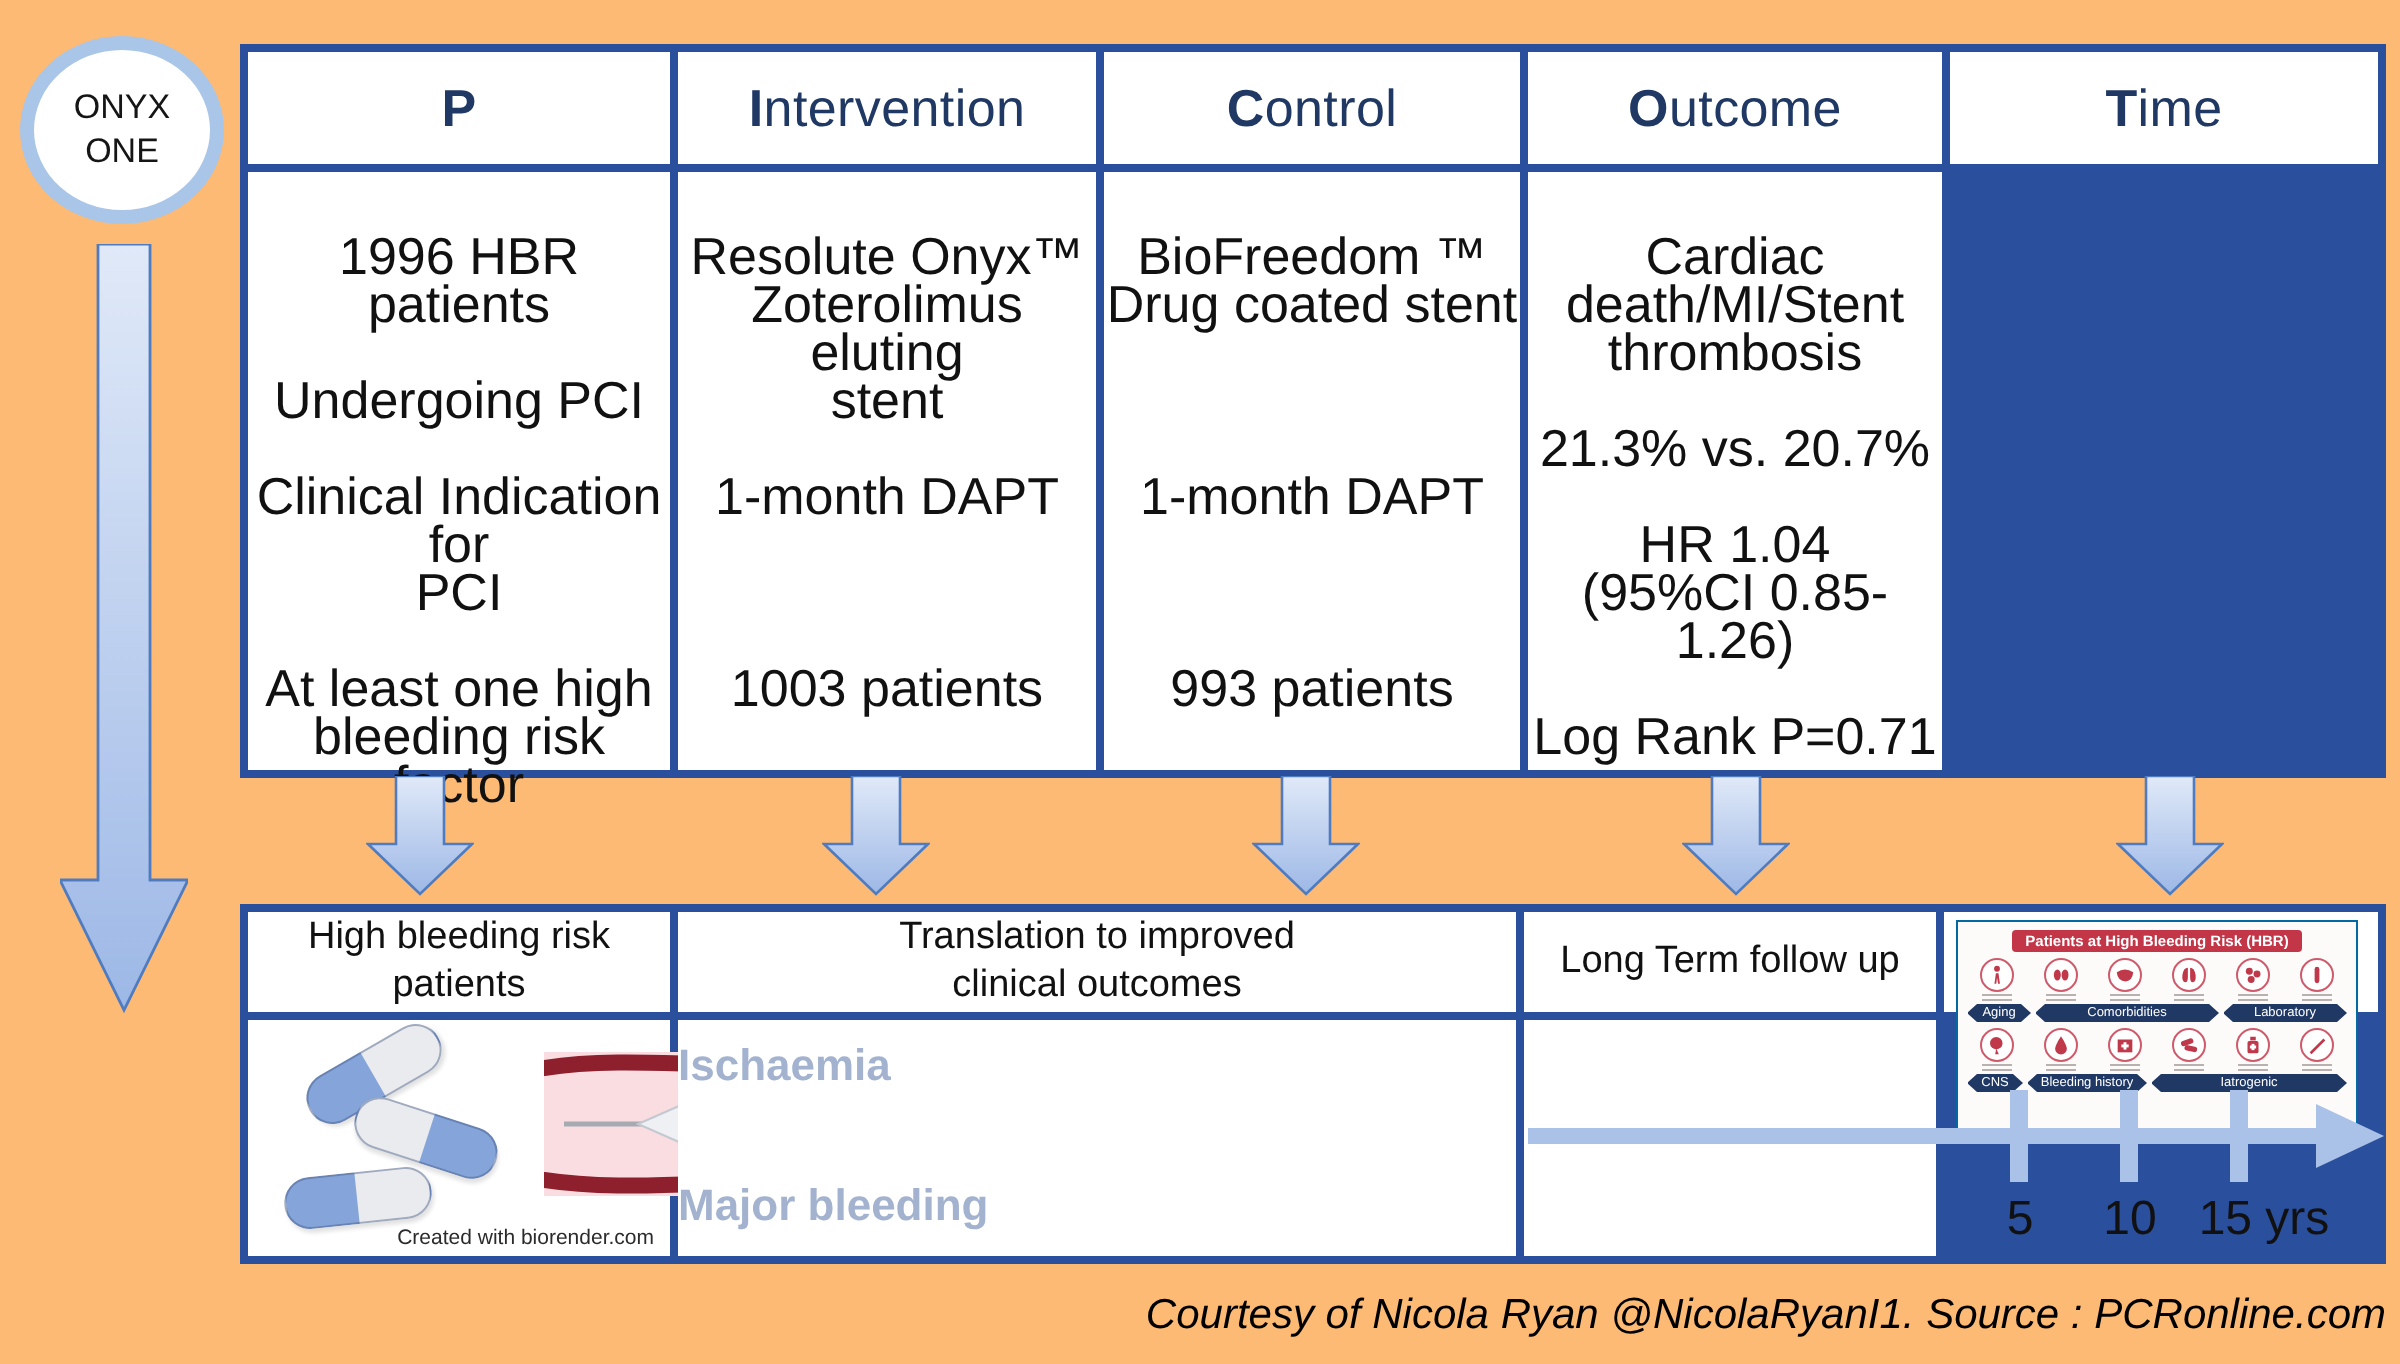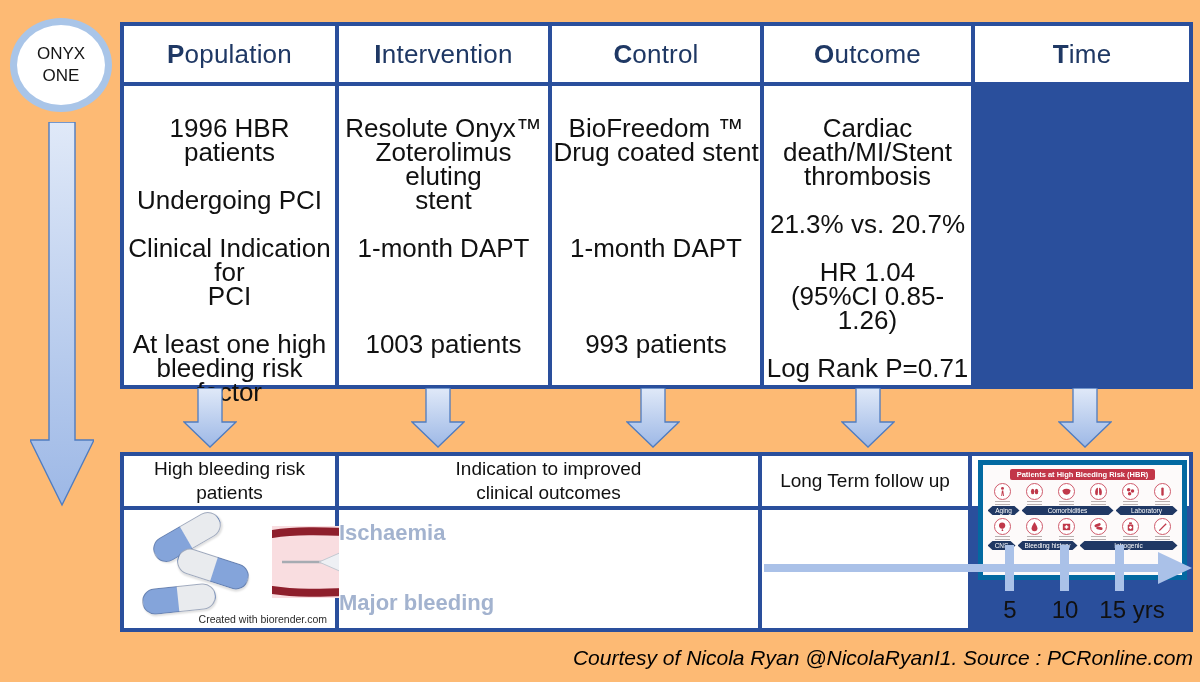--- a/index.html
+++ b/index.html
@@ -36,21 +36,21 @@
   .cell{background:#fff;position:relative;}
   .hdr{display:flex;align-items:center;justify-content:center;
        font-size:26px;color:var(--header-text);letter-spacing:.2px;}
   .hdr .hb{font-weight:700;}
   .bodycell{padding-top:30px;text-align:center;font-size:26px;line-height:24px;white-space:pre-line;}
   .needs-label{display:flex;align-items:center;justify-content:center;text-align:center;
        font-size:19px;line-height:24px;white-space:pre-line;padding:0 4px;}
   .small-arrow{position:absolute;top:388px;}
   
   .hbr-card{position:absolute;left:6px;top:4px;width:199px;height:110px;background:#fdfafa;
-       border:5px solid #0369a1;display:flex;flex-direction:column;align-items:center;}
+       border:1px solid #0369a1;display:flex;flex-direction:column;align-items:center;}
   .hbr-title{margin-top:4px;background:var(--hbr-red);color:#fff;font-weight:700;
        font-size:7.5px;line-height:11px;padding:0 7px;border-radius:2px;white-space:nowrap;}
   .hrow{display:flex;justify-content:space-between;width:186px;margin-top:3px;}
   .hcol{display:flex;flex-direction:column;align-items:center;width:26px;}
   .hicon{width:17px;height:17px;border:1.3px solid #cf5a6b;border-radius:50%;background:#fff;
        display:flex;align-items:center;justify-content:center;box-sizing:border-box;}
   .hcap{width:15px;height:4px;margin-top:1px;
        background:linear-gradient(#b9b0b0 0 1px,transparent 1px 2.6px,#b9b0b0 2.6px 3.6px,transparent 3.6px);}
   .hbanners{display:flex;gap:2px;width:190px;margin-top:1px;}
   .hbanner{height:9px;background:var(--banner-navy);color:#fff;font-size:6.5px;line-height:9px;
@@ -93,21 +93,20 @@
 ONE</div>
 
   <svg class="big-arrow" width="64" height="386">
     <polygon points="19,0 45,0 45,318 64,318 32,383 0,318 19,318" fill="url(#agrad)" stroke="var(--arrow-stroke)" stroke-width="1.4"></polygon>
   </svg>
 
 
   <div class="grid pico">
     <div class="cell hdr">
       <span class="hb">P</span>
-        <span>opulation</span>
     </div>
     <div class="cell hdr">
       <span class="hb">I</span>
         <span>ntervention</span>
     </div>
     <div class="cell hdr">
       <span class="hb">C</span>
         <span>ontrol</span>
     </div>
     <div class="cell hdr">
@@ -170,21 +169,21 @@
   <svg class="small-arrow" style="left:841px" width="54" height="61">
     <polygon points="15,0 39,0 39,34 53,34 27,59 1,34 15,34" fill="url(#agrad)" stroke="var(--arrow-stroke)" stroke-width="1.3"></polygon>
   </svg>
   <svg class="small-arrow" style="left:1058px" width="54" height="61">
     <polygon points="15,0 39,0 39,34 53,34 27,59 1,34 15,34" fill="url(#agrad)" stroke="var(--arrow-stroke)" stroke-width="1.3"></polygon>
   </svg>
 
   <div class="grid needs-row">
     <div class="cell needs-label">High bleeding risk
 patients</div>
-    <div class="cell needs-label">Indication to improved
+    <div class="cell needs-label">Translation to improved
 clinical outcomes</div>
     <div class="cell needs-label">Long Term follow up</div>
 
     <div class="cell">
       <div class="hbr-card">
         <div class="hbr-title">Patients at High Bleeding Risk (HBR)</div>
         <div class="hrow">
           <div class="hcol">
               <span class="hicon">
                 <svg width="11" height="11" viewBox="0 0 12 12" fill="#c0394b">

